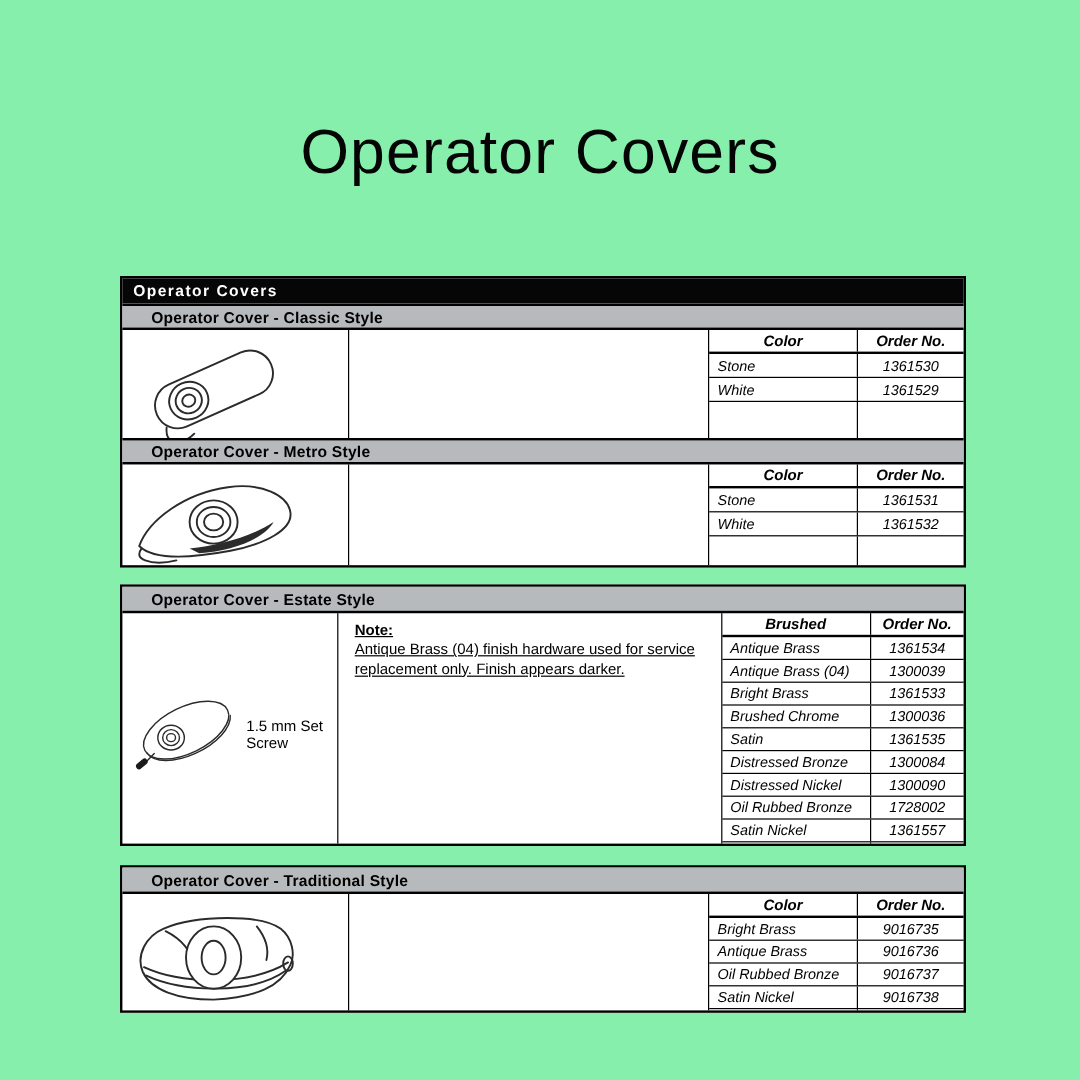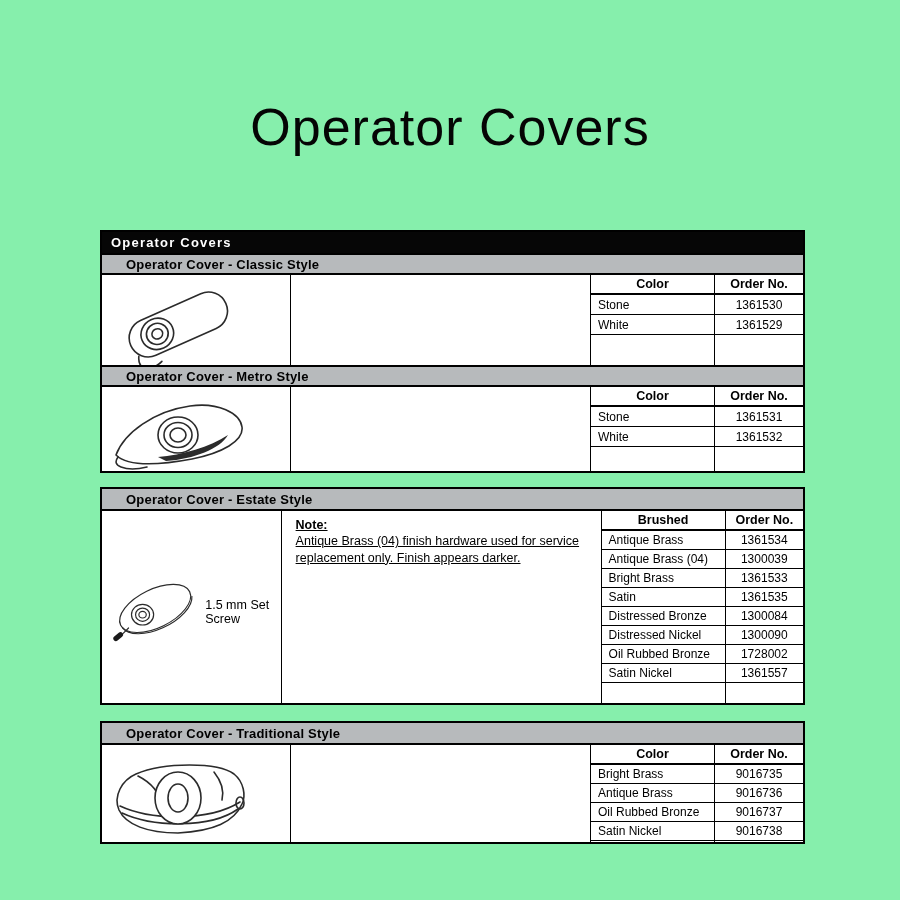--- a/index.html
+++ b/index.html
@@ -36,21 +36,21 @@
   }
   .img-cell svg { display:block; }
   .img-caption { font-size:12.5px; margin-top:2px; }
   .desc-cell { flex:1; padding:6px 0 0 14px;text-decoration:underline; }
   .note-title { font-size:12.5px; font-weight:bold; line-height:1.3; }
   .note-body { font-size:12.5px; line-height:1.32; width:305px; }
   .subtable {
     width:213px; border-left:1.5px solid #000;
     display:flex; flex-direction:column;
   }
-  .strow { display:flex; height:20px; border-bottom:1px solid #000; }
+  .strow { display:flex; height:20px; border-bottom:1px solid #000;font-style:italic; }
   .strow.head { border-bottom:2px solid #000; font-weight:bold; }
   .strow .c1 {
     width:124px; border-right:1px solid #000;
     display:flex; align-items:center; padding-left:7px; font-size:12px;
   }
   .strow.head .c1 { justify-content:center; padding-left:0; font-size:12.5px; }
   .strow .c2 { flex:1; display:flex; align-items:center; justify-content:center; font-size:12px;text-align:right; }
   .strow.head .c2 { font-size:12.5px; }
   .strow.filler { flex:1; border-bottom:none; min-height:0; height:auto; }
   .sec-compact .strow { height:19px; }
@@ -180,20 +180,24 @@
           </div>
           <div class="strow">
             <div class="c1">Antique Brass (04)</div>
             <div class="c2">1300039</div>
           </div>
           <div class="strow">
             <div class="c1">Bright Brass</div>
             <div class="c2">1361533</div>
           </div>
           <div class="strow">
+            <div class="c1">Brushed Chrome</div>
+            <div class="c2">1300036</div>
+          </div>
+          <div class="strow">
             <div class="c1">Satin</div>
             <div class="c2">1361535</div>
           </div>
           <div class="strow">
             <div class="c1">Distressed Bronze</div>
             <div class="c2">1300084</div>
           </div>
           <div class="strow">
             <div class="c1">Distressed Nickel</div>
             <div class="c2">1300090</div>

